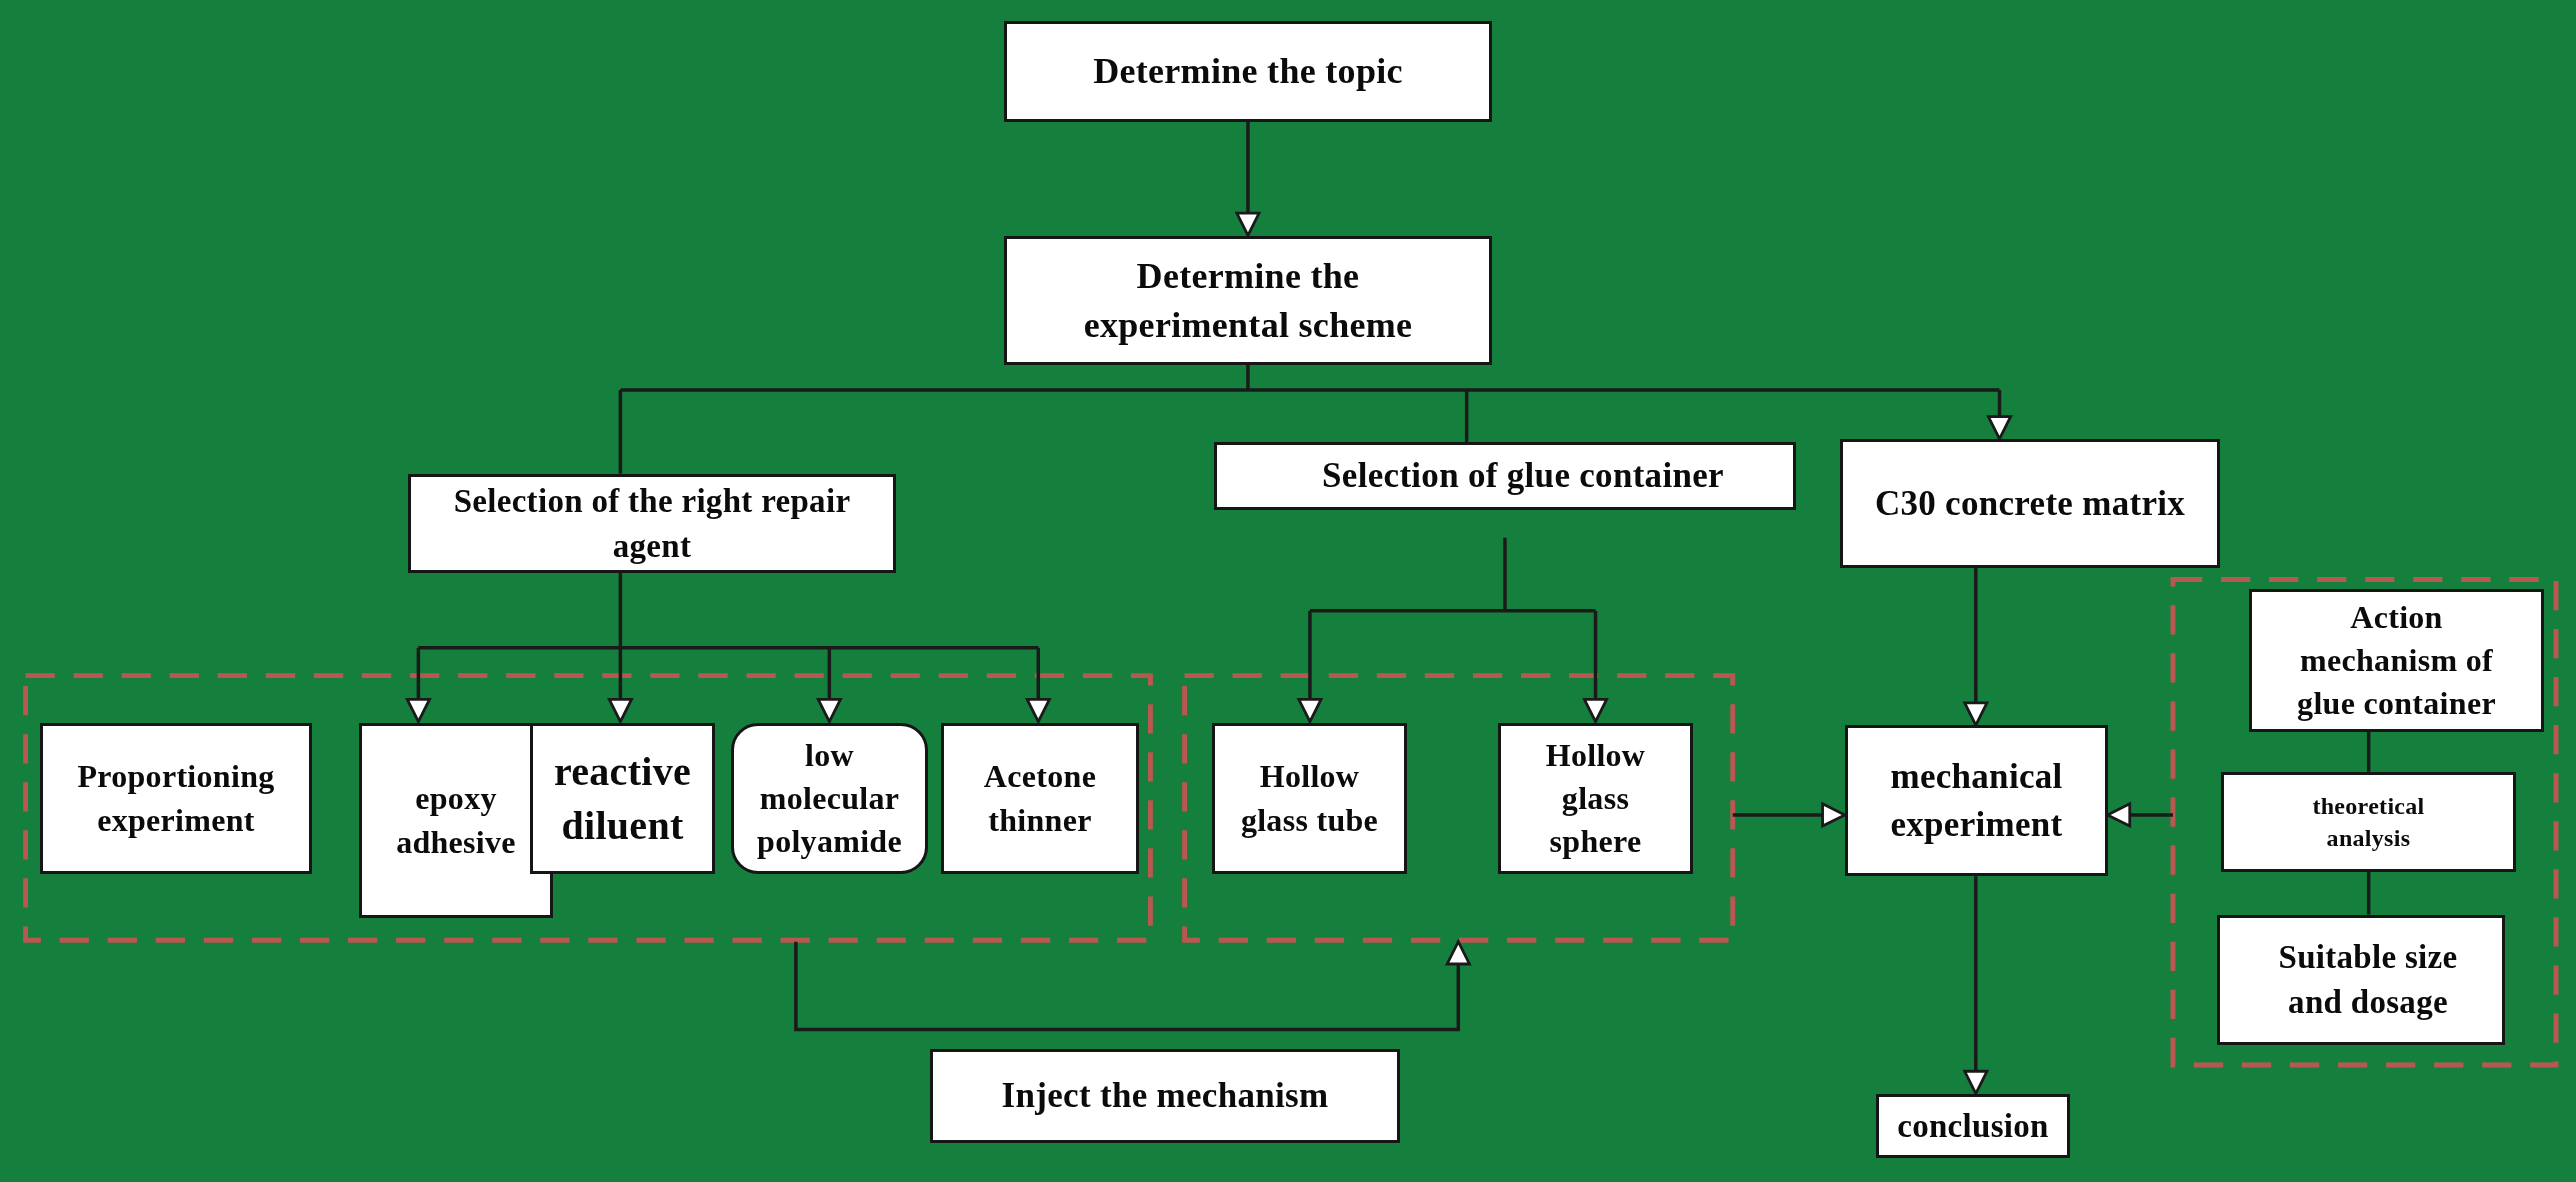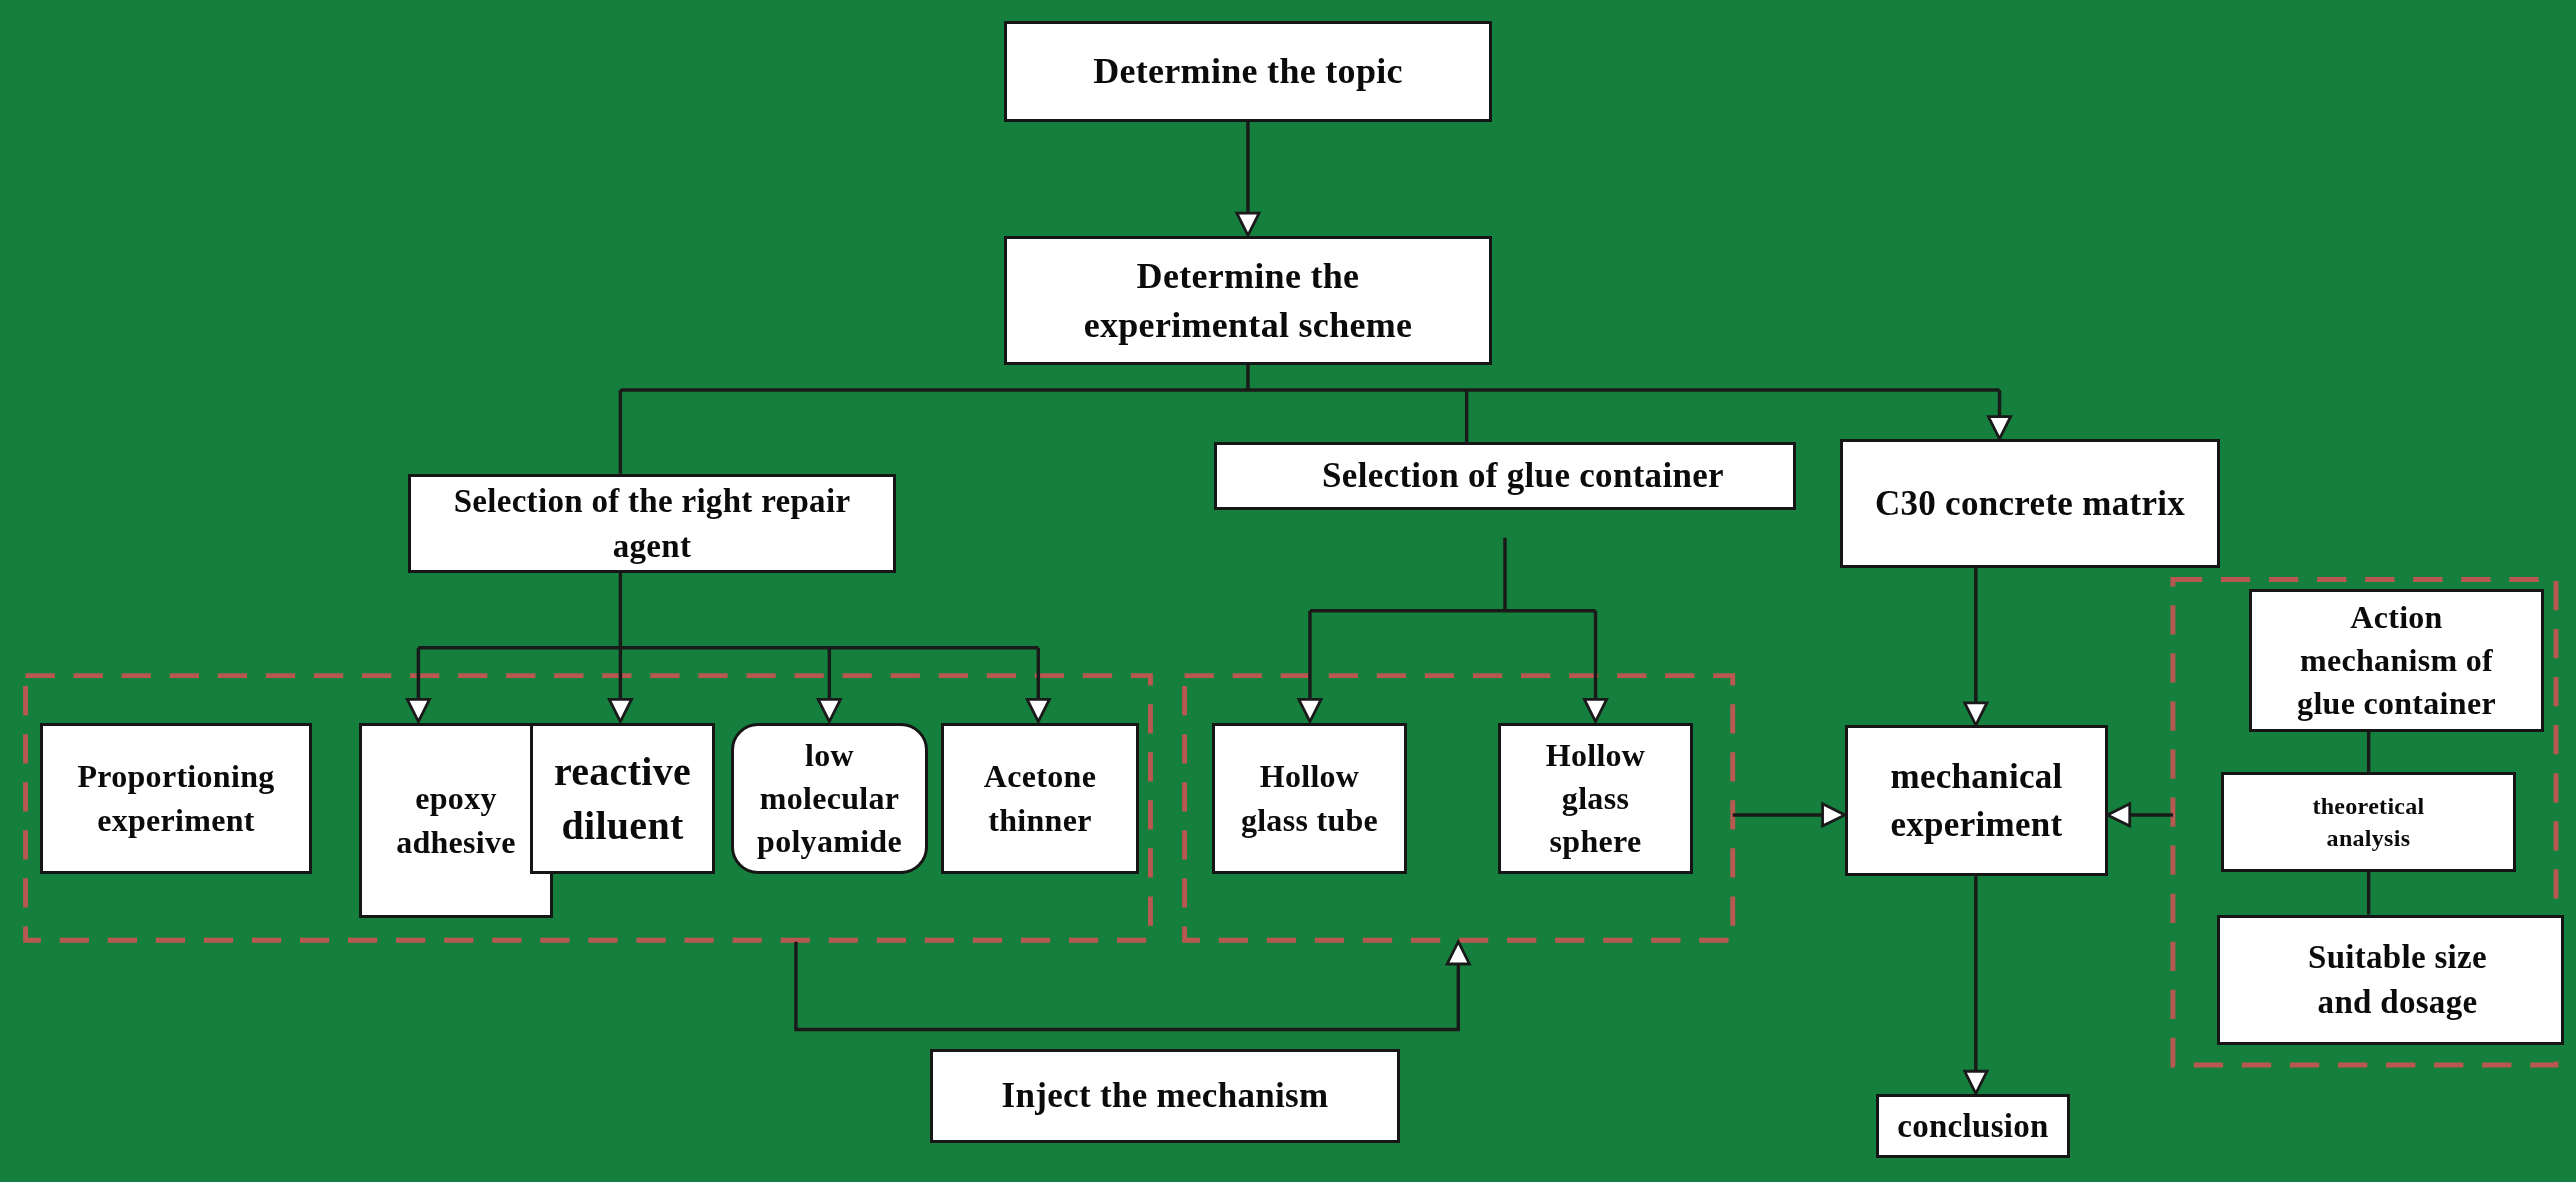--- a/index.html
+++ b/index.html
@@ -155,21 +155,21 @@
   <div class="node" style="left:1845px; top:725px; width:263px; height:151px; font-size:35px;">mechanical
 experiment</div>
 
   <div class="node" style="left:2221px; top:589px;  width:295px; height:143px; font-size:32px;margin-left:28px;">Action
 mechanism of
 glue container</div>
 
   <div class="node" style="left:2221px; top:772px; width:295px; height:100px; font-size:24px;">theoretical
 analysis</div>
 
-  <div class="node" style="left:2217px; top:915px; width:347px; height:130px; font-size:33px;padding-left:14px;">Suitable size
+  <div class="node" style="left:2217px; top:915px; width:288px; height:130px; font-size:33px;padding-left:14px;">Suitable size
 and dosage</div>
 
   <div class="node" style="left:930px; top:1049px; width:470px; height:94px; font-size:35px;">Inject the mechanism</div>
 
   <div class="node" style="left:1876px; top:1094px; width:194px; height:64px;  font-size:33px;">conclusion</div>
 
 </div>
 
 
 </body></html>

